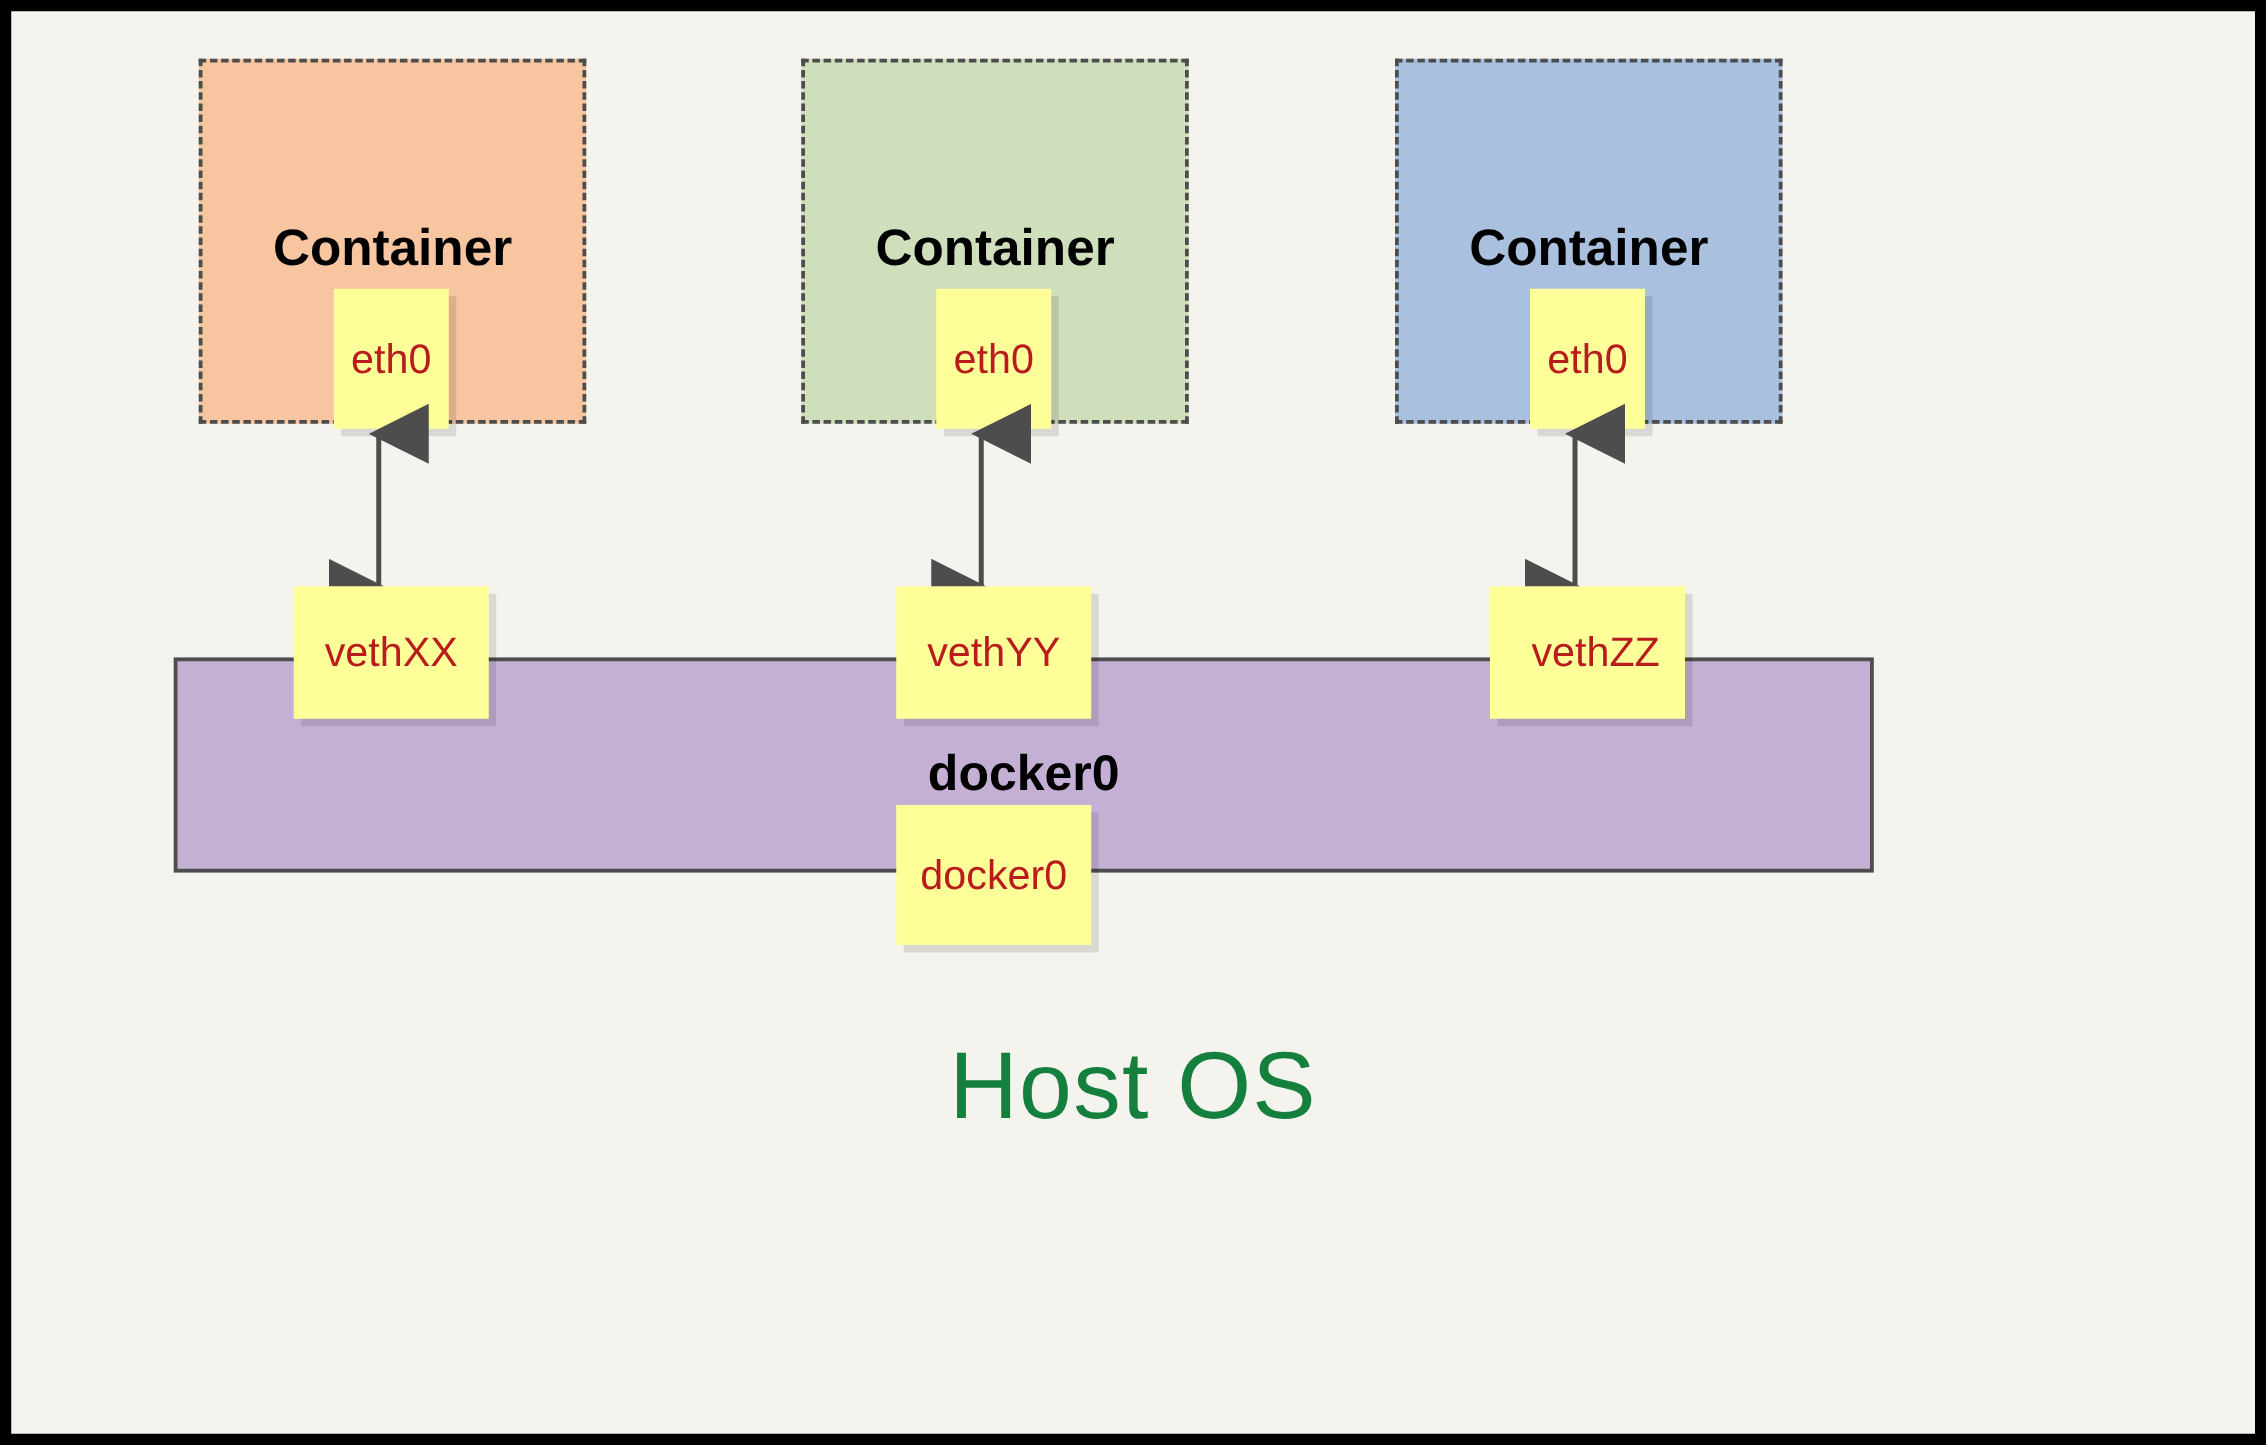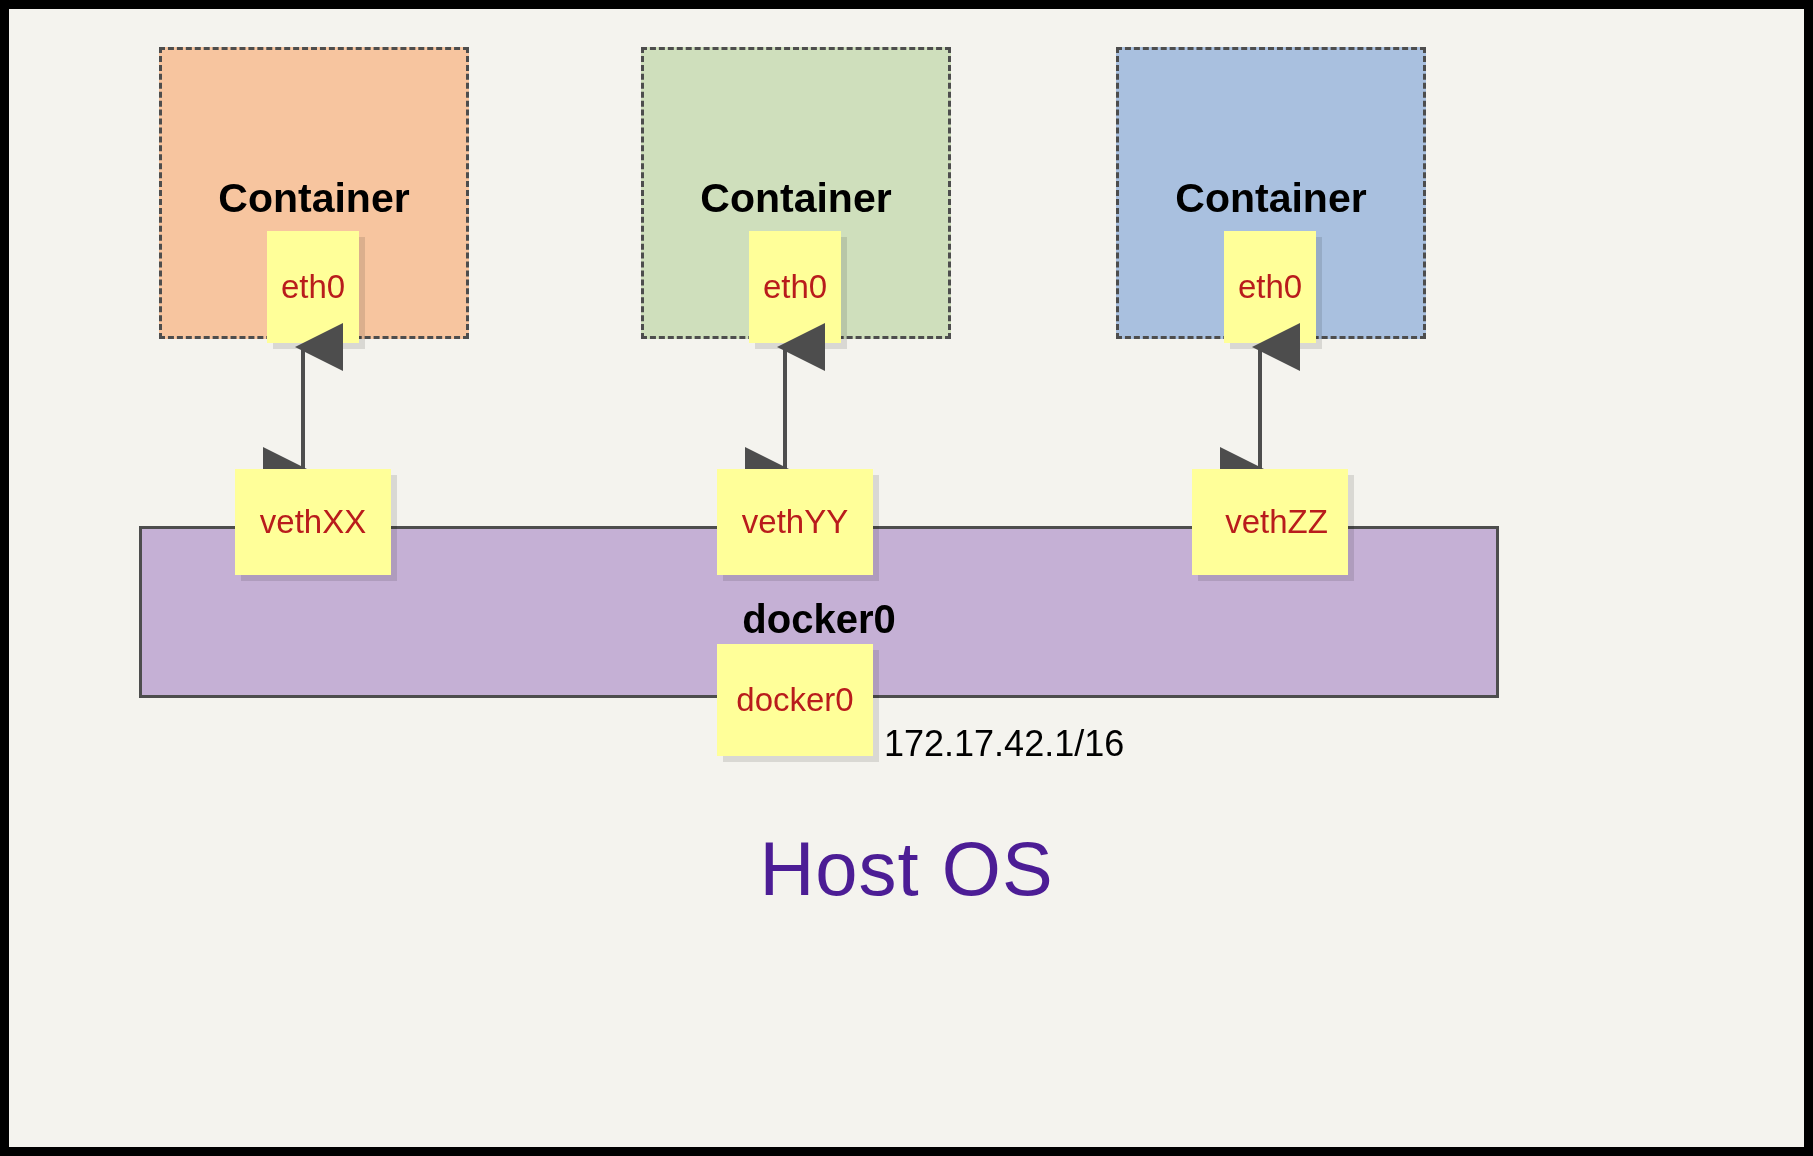--- a/index.html
+++ b/index.html
@@ -80,21 +80,21 @@
   }
 
   
   #host-os {
     position: absolute;
     left: 0;
     right: 0;
     text-align: center;
     font-size: 76px;
     font-weight: 300;
-    color: #4c1d95;
+    color: #15803d;
     letter-spacing: 1px;
   }
 
   
   .arrow-svg {
     position: absolute;
     overflow: visible;
   }
 </style>
 </head>
@@ -157,18 +157,17 @@
     <div id="bridge-bar" style="left:130px; top:517px; width:1360px; height:172px;">
       <div id="bridge-label" style="top:68px;">docker0</div>
     </div>
 
     <div class="iface-box" style="left:226px; top:460px; width:156px; height:106px;">vethXX</div>
     <div class="iface-box" style="left:708px; top:460px; width:156px; height:106px;">vethYY</div>
     <div class="iface-box" style="left:1183px; top:460px; width:156px; height:106px;padding-left:13px;">vethZZ</div>
 
     <div class="iface-box" style="left:708px; top:635px; width:156px; height:112px;">docker0</div>
 
-    <div id="bridge-ip" style="left:875px; top:714px;">172.17.42.1/16</div>
 
     <div id="host-os" style="top:816px;">Host OS</div>
 
   </div>
 </div>
 
 </body></html>

